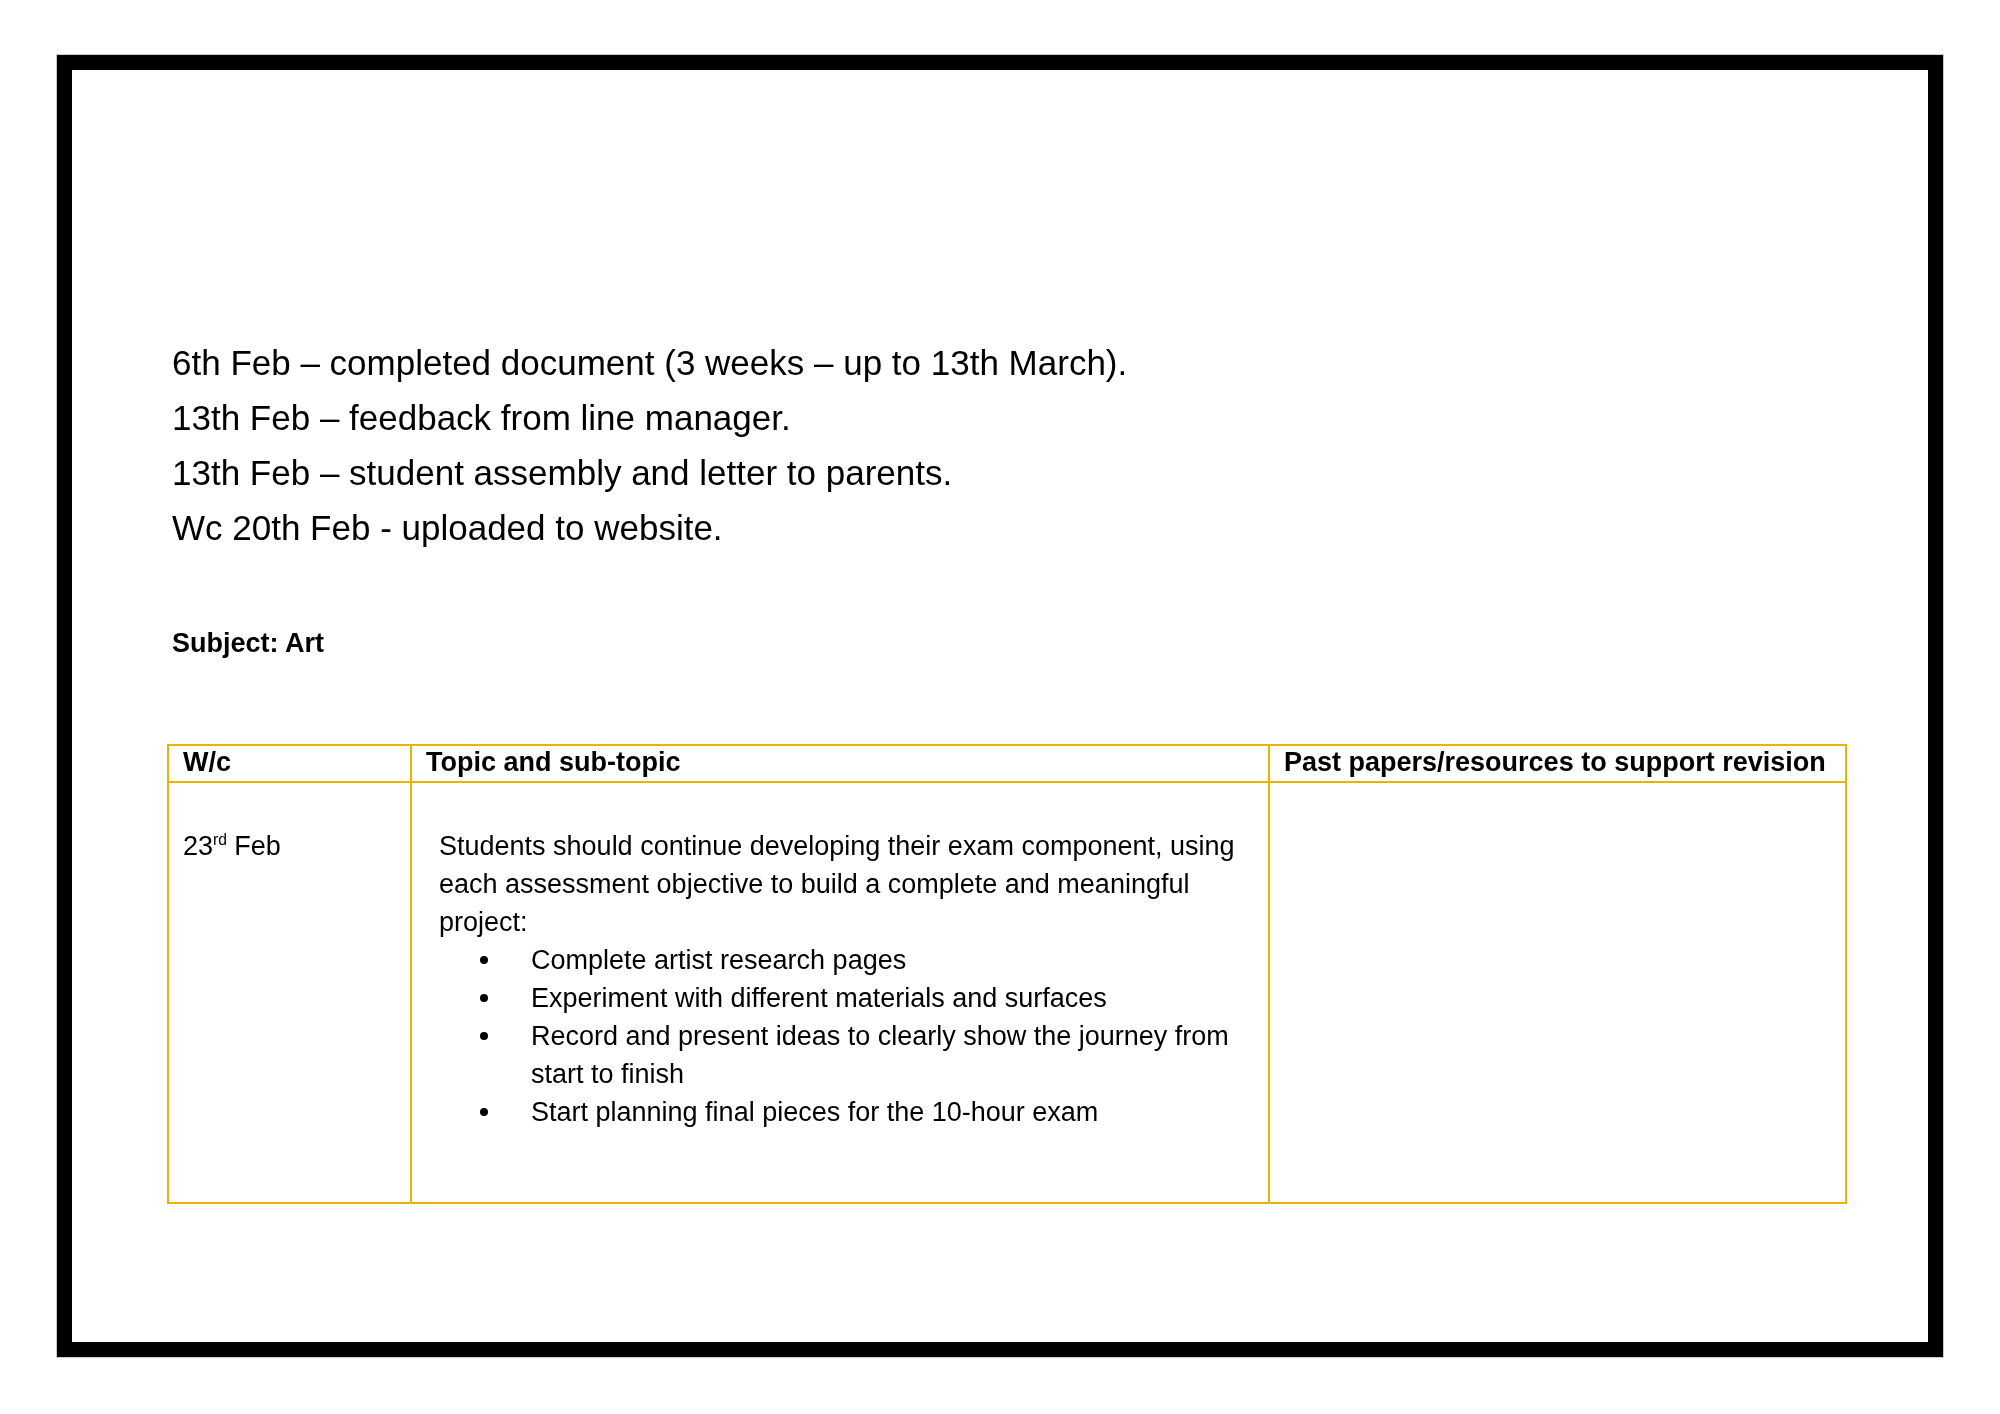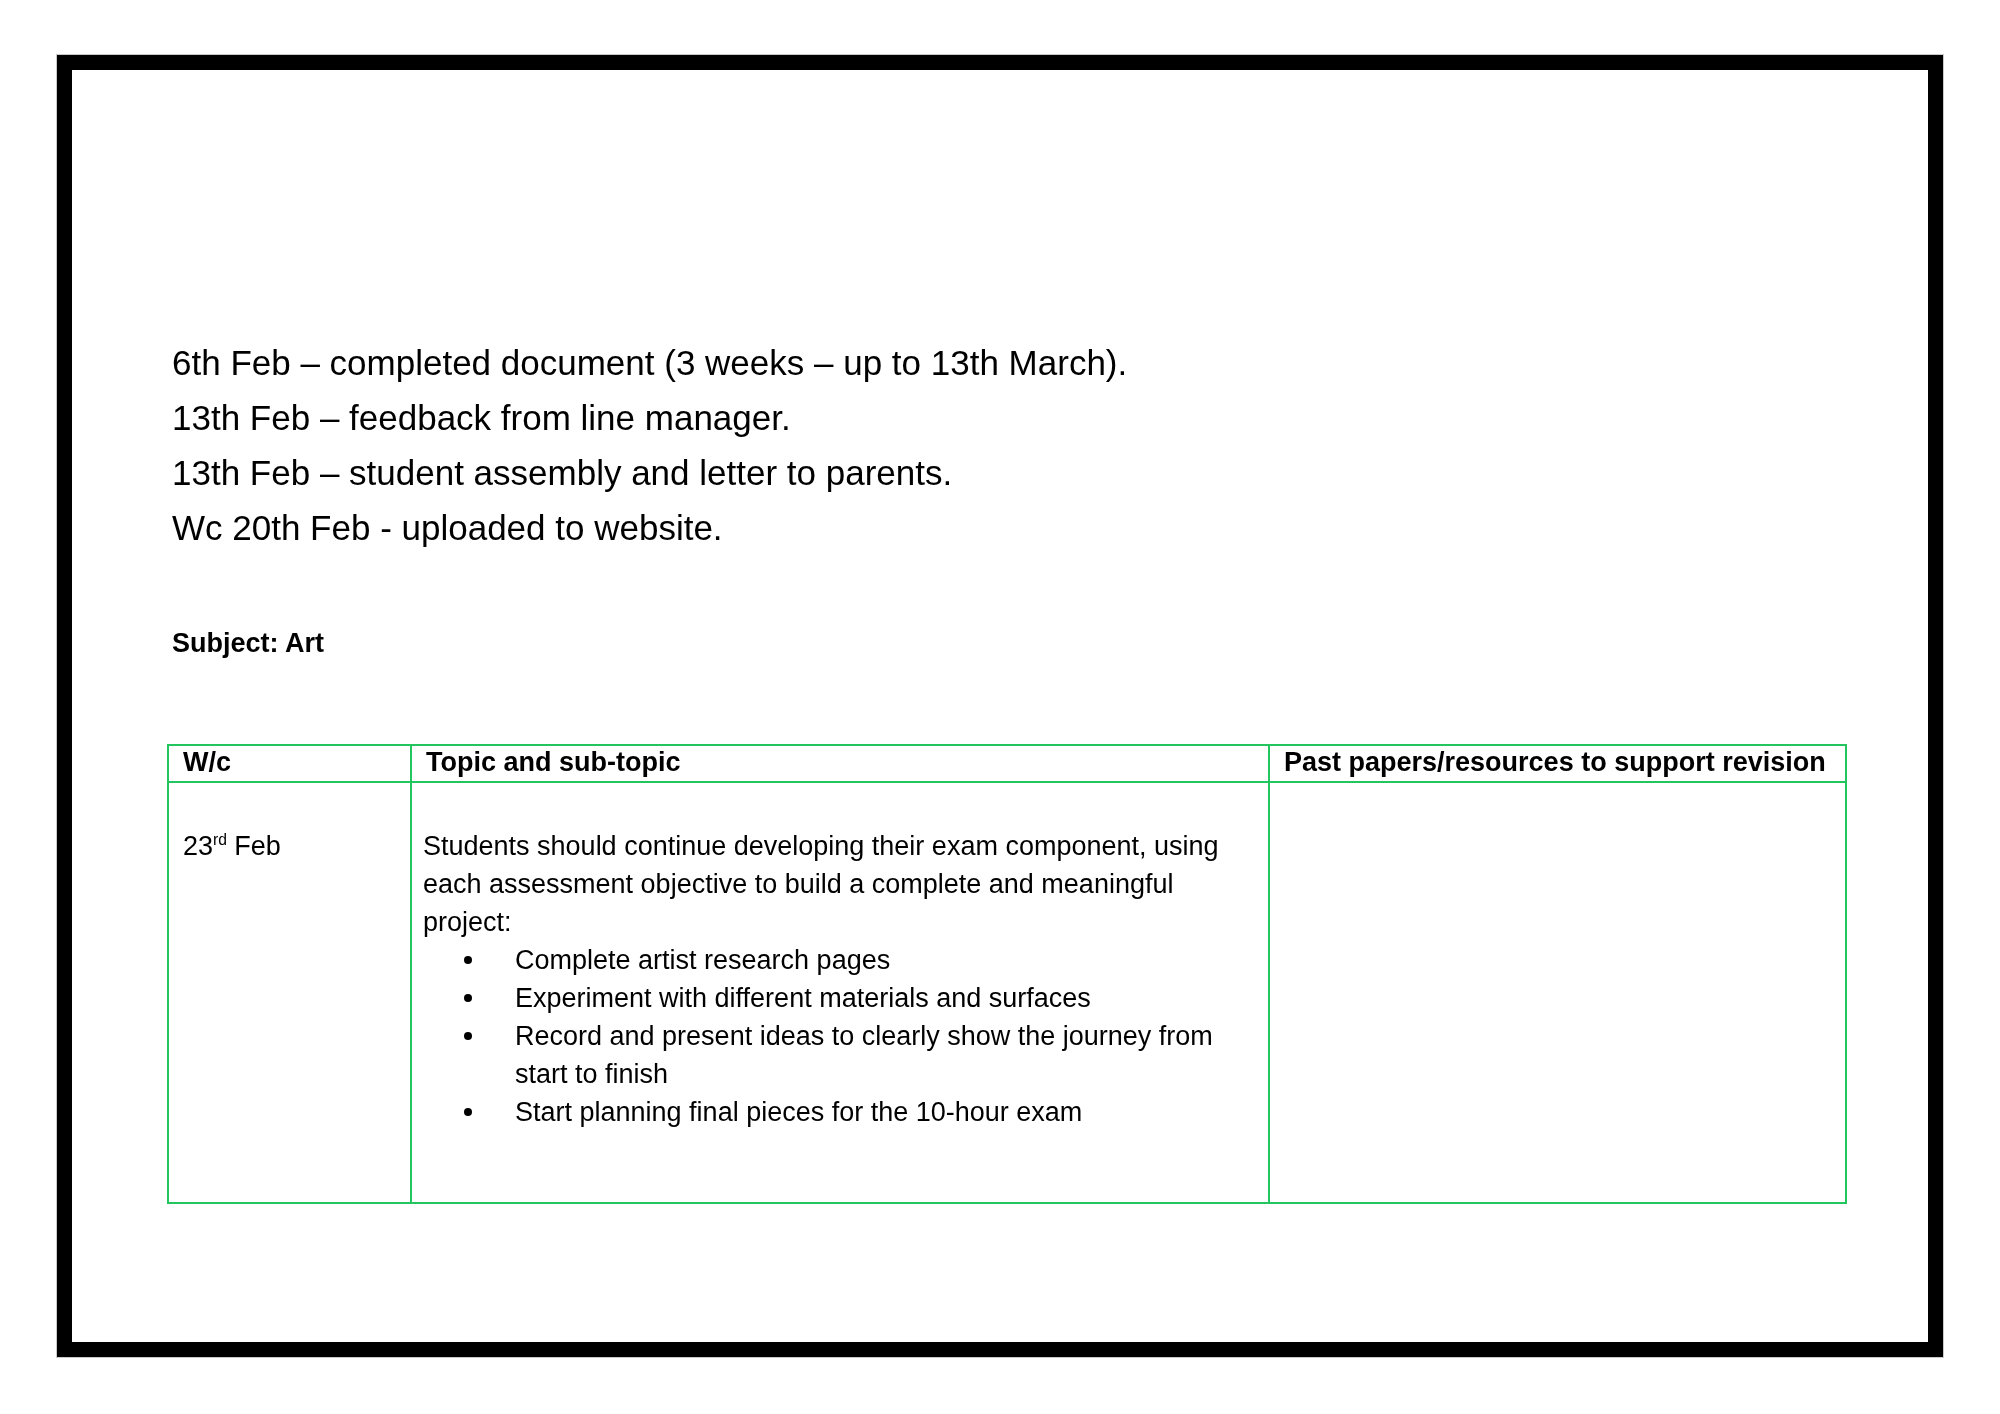--- a/index.html
+++ b/index.html
@@ -43,37 +43,37 @@
     white-space: nowrap;
   }
   table.revision-table {
     position: absolute;
     left: 167px; top: 744px;
     border-collapse: collapse;
     table-layout: fixed;
     font-size: 27px;
   }
   .revision-table td {
-    border: 2px solid #22c55e;
+    border: 2px solid #eab308;
     vertical-align: top;
   }
   .revision-table tr.header-row td {
     font-weight: bold;
     height: 37px;
     padding: 1px 13px 3px 14px;
     vertical-align: middle;
     white-space: nowrap;
     overflow: hidden;
   }
   .revision-table tr.body-row td {
     height: 421px;
     padding: 44px 14px 0 14px;
     line-height: 38px;
   }
-  .revision-table tr.body-row td.topic-cell { padding-left: 11px; padding-right: 10px; }
+  .revision-table tr.body-row td.topic-cell { padding-left: 27px; padding-right: 10px; }
   .week-date { white-space: nowrap; }
   .week-date sup {
     font-size: 0.58em;
     vertical-align: super;
     line-height: 0;
   }
   .week-month { margin-left: 0.27em; }
   .intro-line { white-space: nowrap; }
   .bullet-list { margin: 0; padding: 0; }
   .bullet-item { display: flex; gap: 13px; }

